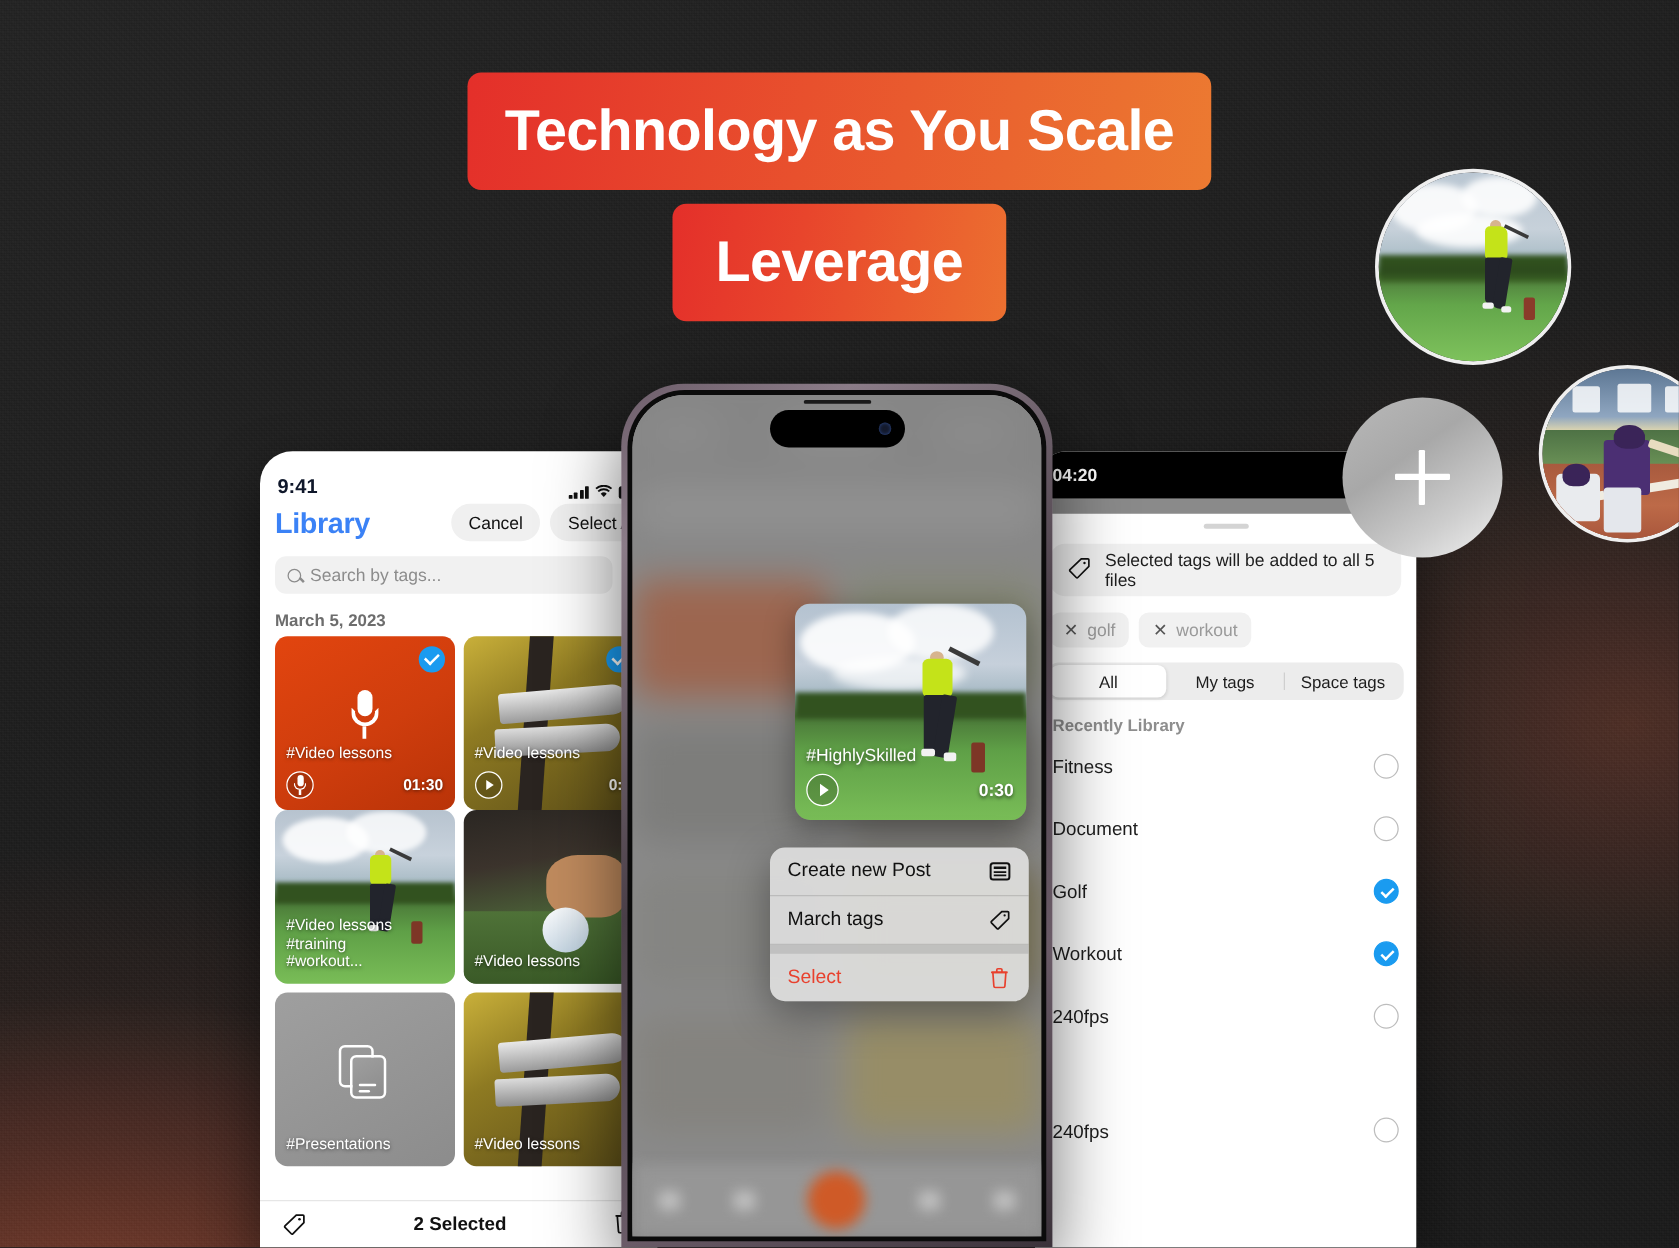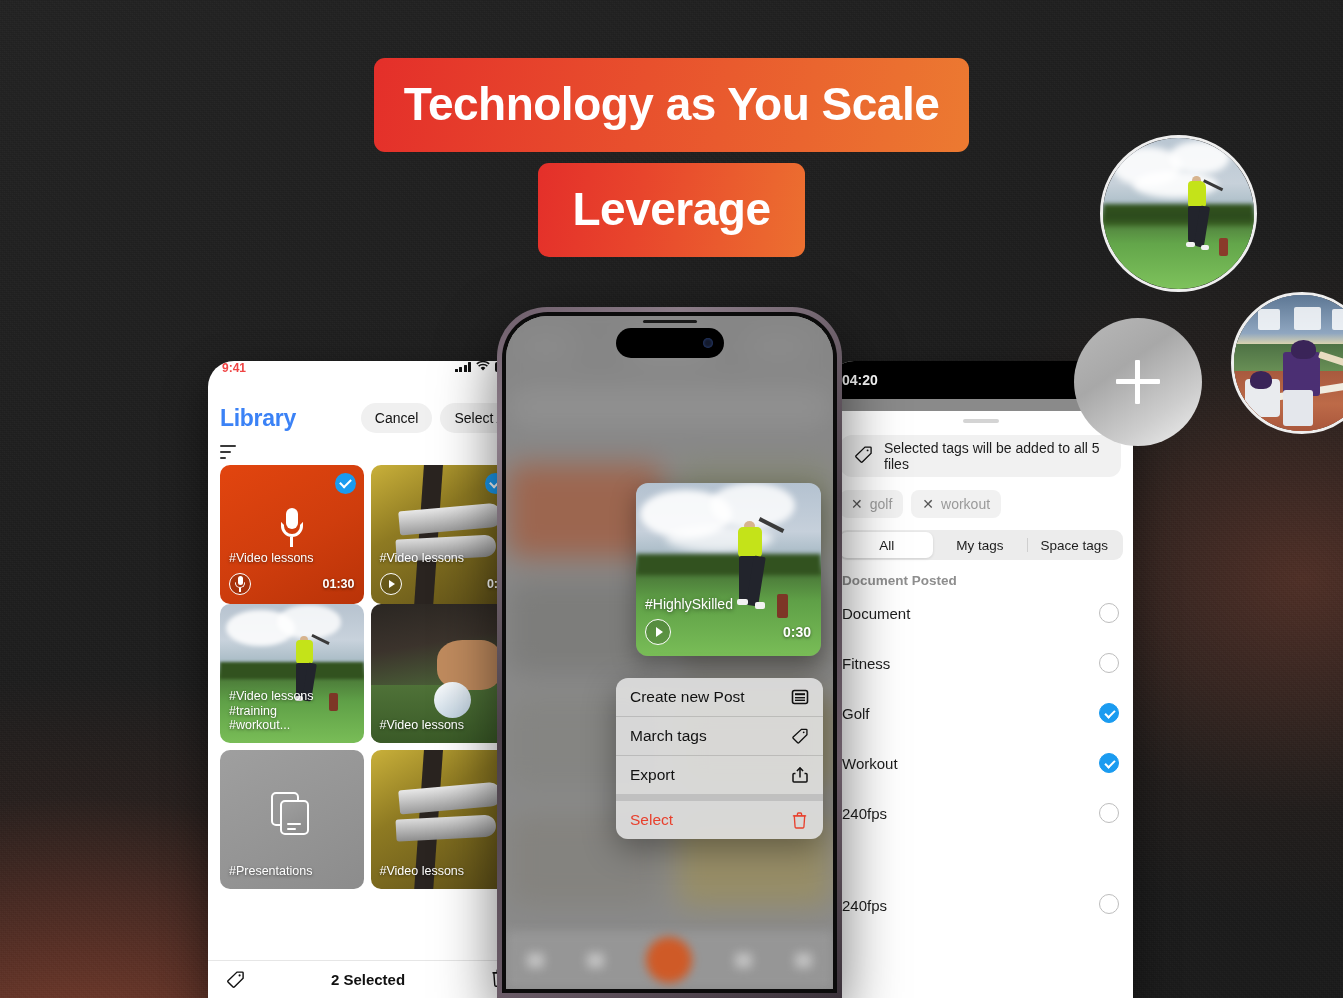--- a/index.html
+++ b/index.html
@@ -120,22 +120,22 @@
   
   #phone-left {
     left: 208px; top: 361px; width: 318px; height: 637px;
     background: #fff;
     border-radius: 26px 26px 0 0;
     overflow: hidden;
     z-index: 3;
     box-shadow: 0 18px 46px rgba(0,0,0,.45);
   }
   .statusbar {
-    height: 38px; display: flex; align-items: flex-start; justify-content: space-between;
-    padding: 0 20px 0 14px; font-size: 12px; font-weight: 700; color: #ef4444;
+    height: 38px; display: flex; align-items: flex-end; justify-content: space-between;
+    padding: 0 20px 0 14px; font-size: 16px; font-weight: 700; color: #0f172a;
   }
   .sb-right { display: flex; align-items: center; gap: 5px; }
   .sig { display: flex; align-items: flex-end; gap: 1.5px; height: 10px; }
   .sig i { width: 3px; background: #111; border-radius: .5px; display: block; }
   .sig i:nth-child(1){height:3px}.sig i:nth-child(2){height:5px}
   .sig i:nth-child(3){height:7px}.sig i:nth-child(4){height:10px}
   .batt { width: 11px; height: 10px; background:#111; border-radius: 2px; }
 
   .lib-header {
     display: flex; align-items: center; padding: 4px 0 4px 12px; gap: 8px;
@@ -410,27 +410,32 @@
     </span>
   </div>
 
   <div class="lib-header">
     <div id="library-title">Library</div>
     <div class="pillbtn">Cancel</div>
     <div class="pillbtn">Select All</div>
   </div>
 
   <div class="searchrow">
+    <div class="searchbox">
+      <span class="mag"></span>
+      <span>Search by tags...</span>
+    </div>
     <div class="filter-icon">
         <i></i>
         <i></i>
         <i></i>
       </div>
   </div>
 
+  <div class="datelabel">March 5, 2023</div>
   <div class="grid">
 
     <div class="tile tile-audio">
       <div class="center-glyph">
         <div class="mic-ico">
             <div class="cap"></div>
             <div class="arc"></div>
             <div class="stem"></div>
           </div>
       </div>
@@ -564,28 +569,28 @@
       </div>
     </div>
 
     <div class="segbar">
       <div class="seg active">All</div>
       <div class="seg">My tags</div>
       <div class="seg-div"></div>
       <div class="seg">Space tags</div>
     </div>
 
-    <div class="section-label">Document Posted</div>
-
+    <div class="section-label">Recently Library</div>
+
+    <div class="tagrow">
+      <span>Fitness</span>
+      <span class="radio"></span>
+    </div>
     <div class="tagrow">
       <span>Document</span>
-      <span class="radio"></span>
-    </div>
-    <div class="tagrow">
-      <span>Fitness</span>
       <span class="radio"></span>
     </div>
     <div class="tagrow">
       <span>Golf</span>
       <span class="radio on"></span>
     </div>
     <div class="tagrow">
       <span>Workout</span>
       <span class="radio on"></span>
     </div>
@@ -667,30 +672,20 @@
           <div class="ctxitem">
             <span>March tags</span>
             <span class="ci">
               <svg width="18" height="18" viewBox="0 0 20 20">
                   <path d="M11.6 2.6 H16.9 a.8.8 0 0 1 .8.8 v5.3 L8.7 17.6 a.9.9 0 0 1-1.3 0 L2.4 12.5 a.9.9 0 0 1 0-1.3 Z" fill="none" stroke="#111" stroke-width="1.5"></path>
                   <circle cx="14.1" cy="5.9" r="1" fill="#111"></circle>
                 </svg>
             </span>
           </div>
           <div class="ctxdiv"></div>
-          <div class="ctxitem">
-            <span>Export</span>
-            <span class="ci">
-              <svg width="18" height="18" viewBox="0 0 18 18">
-                  <path d="M4.5 7.5 H3 a1 1 0 0 0-1 1 V15 a1 1 0 0 0 1 1 h12 a1 1 0 0 0 1-1 V8.5 a1 1 0 0 0-1-1 h-1.5" fill="none" stroke="#111" stroke-width="1.5"></path>
-                  <path d="M9 11.4 V2" stroke="#111" stroke-width="1.5"></path>
-                  <path d="M5.9 5 L9 1.9 L12.1 5" fill="none" stroke="#111" stroke-width="1.5"></path>
-                </svg>
-            </span>
-          </div>
           <div class="ctxgap"></div>
           <div class="ctxitem danger">
             <span>Select</span>
             <span class="ci">
               <svg width="17" height="18" viewBox="0 0 18 20">
                   <path d="M3.2 5.4 h11.6 l-.9 12.3 a1.3 1.3 0 0 1-1.3 1.2 H5.4 a1.3 1.3 0 0 1-1.3-1.2 Z" fill="none" stroke="#e8402d" stroke-width="1.5"></path>
                   <path d="M1.6 5.4 h14.8" stroke="#e8402d" stroke-width="1.5"></path>
                   <path d="M6.7 5.4 V3.2 A1 1 0 0 1 7.7 2.2 h2.6 a1 1 0 0 1 1 1 V5.4" fill="none" stroke="#e8402d" stroke-width="1.5"></path>
                 </svg>
             </span>

